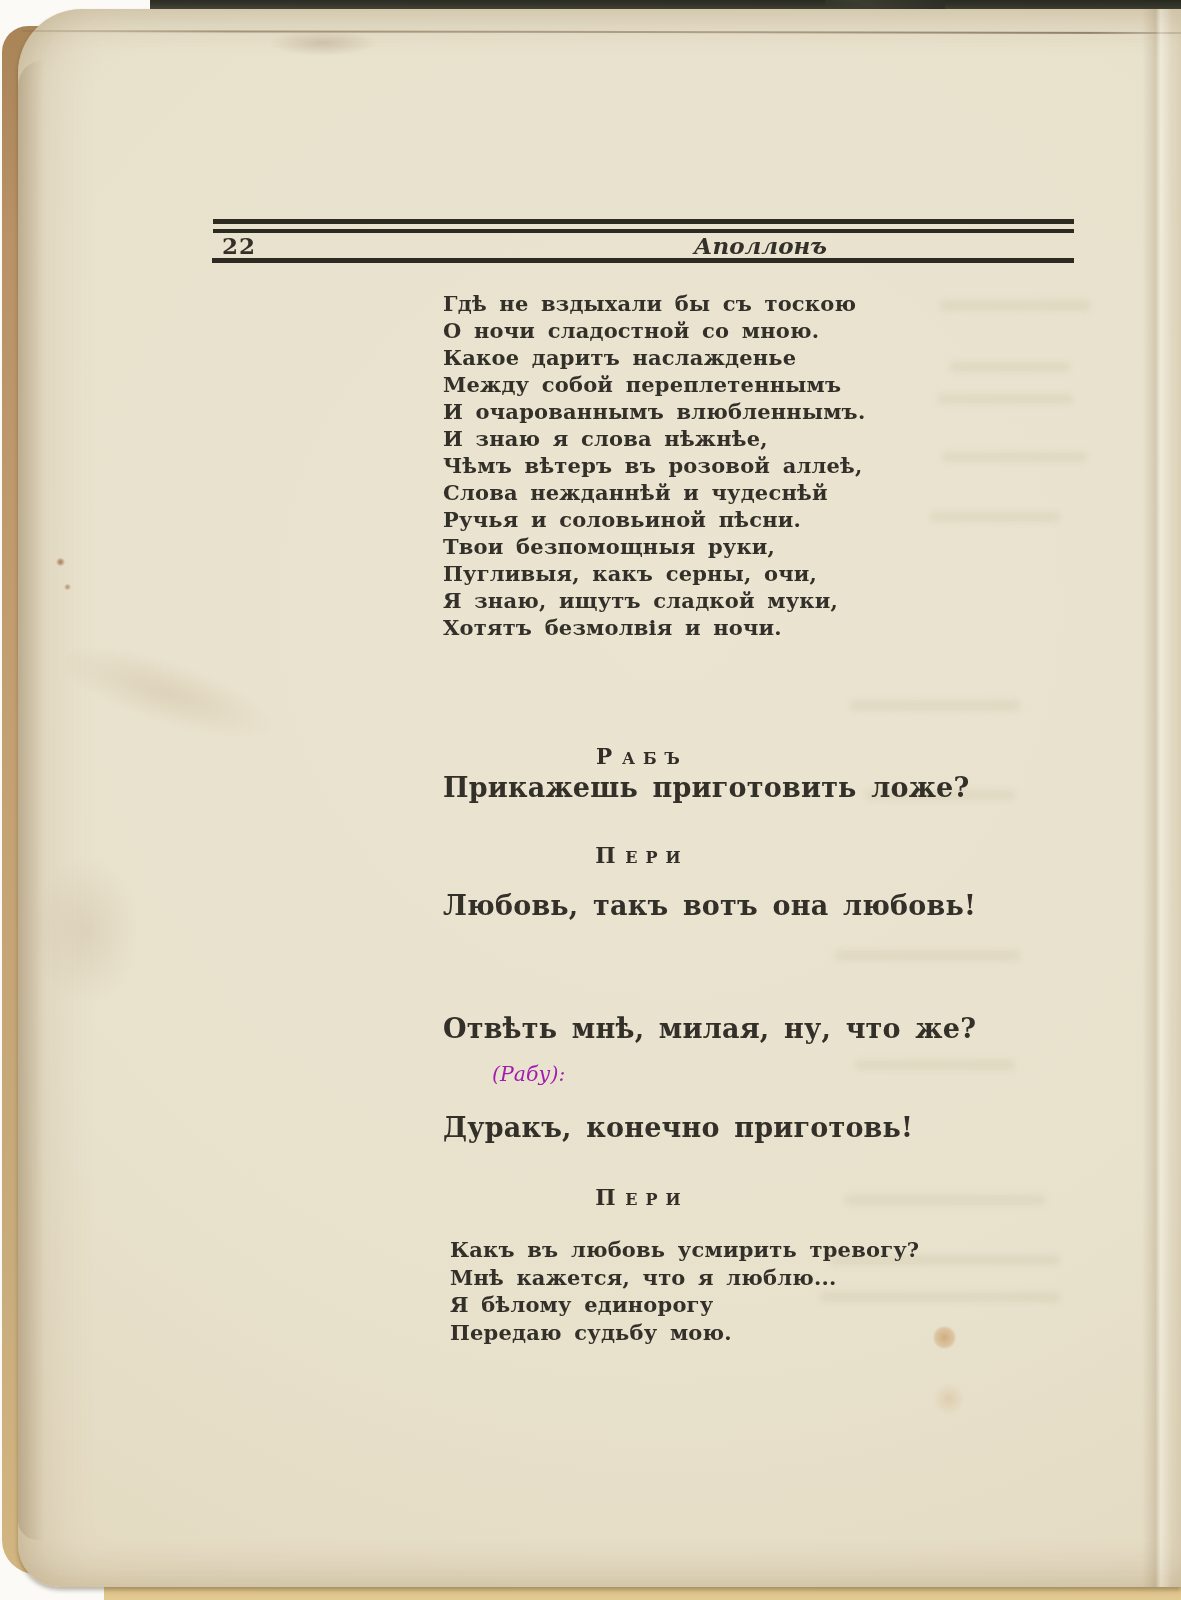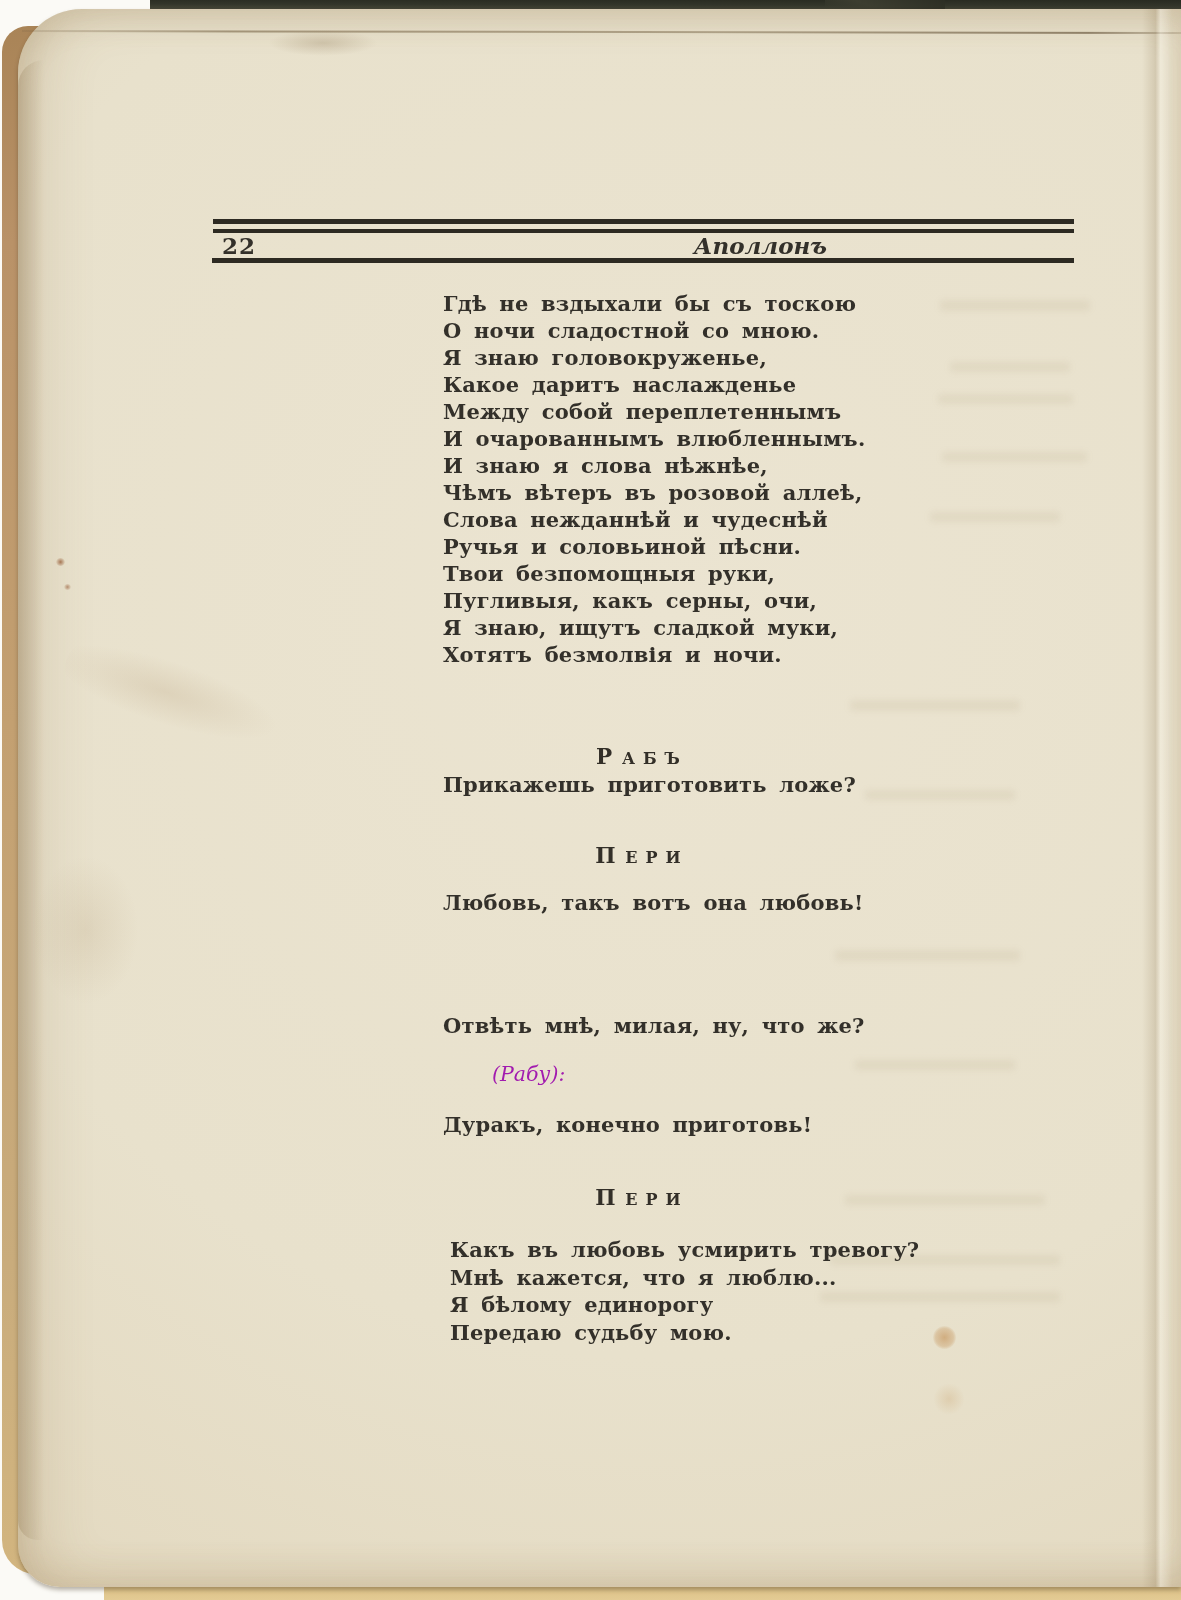--- a/index.html
+++ b/index.html
@@ -92,21 +92,21 @@
   .journal {
     position:absolute; right:118px; top:232px;
     font-size:23px; font-weight:bold; font-style:italic; color:#2f2b24;
   }
 
   
   .ink { color:#33302a; }
   .stanza { position:absolute; font-size:21px; font-weight:bold; line-height:27px; word-spacing:5px; letter-spacing:.2px; }
   .stanza-1 { left:443px; top:290px; width:580px; }
   .stanza-2 { left:450px; top:1236px; width:580px; line-height:27.5px; }
-  .speech-line { position:absolute; left:443px; width:580px; font-size:21px; font-weight:bold; word-spacing:5px; letter-spacing:.2px; }
+  .speech-line { position:absolute; left:443px; width:580px; font-size:27px; font-weight:bold; word-spacing:5px; letter-spacing:.2px; }
   .speaker {
     position:absolute; left:443px; width:398px; text-align:center;
     font-size:16px; font-weight:bold; letter-spacing:.5em; text-transform:uppercase;
     color:#332f28;
   }
   .speaker::first-letter { font-size:21.5px; letter-spacing:.45em; }
   .direction { position:absolute; font-size:20.5px; font-weight:normal; font-style:italic; word-spacing:4px; color:#a21caf; }
   .direction-inline { left:492px; top:1062px; }
   .direction-final { left:460px; top:1376px; width:400px; text-align:center; }
 
@@ -157,21 +157,20 @@
 
   <div class="rule rule-a"></div>
   <div class="rule rule-b"></div>
   <div class="pagenum ink">22</div>
   <div class="journal ink">Аполлонъ</div>
   <div class="rule rule-c"></div>
 
   <div class="stanza stanza-1 ink">
     <div>Гдѣ не вздыхали бы съ тоскою</div>
     <div>О ночи сладостной со мною.</div>
-    <div>Я знаю головокруженье,</div>
     <div>Какое даритъ наслажденье</div>
     <div>Между собой переплетеннымъ</div>
     <div>И очарованнымъ влюбленнымъ.</div>
     <div>И знаю я слова нѣжнѣе,</div>
     <div>Чѣмъ вѣтеръ въ розовой аллеѣ,</div>
     <div>Слова нежданнѣй и чудеснѣй</div>
     <div>Ручья и соловьиной пѣсни.</div>
     <div>Твои безпомощныя руки,</div>
     <div>Пугливыя, какъ серны, очи,</div>
     <div>Я знаю, ищутъ сладкой муки,</div>

